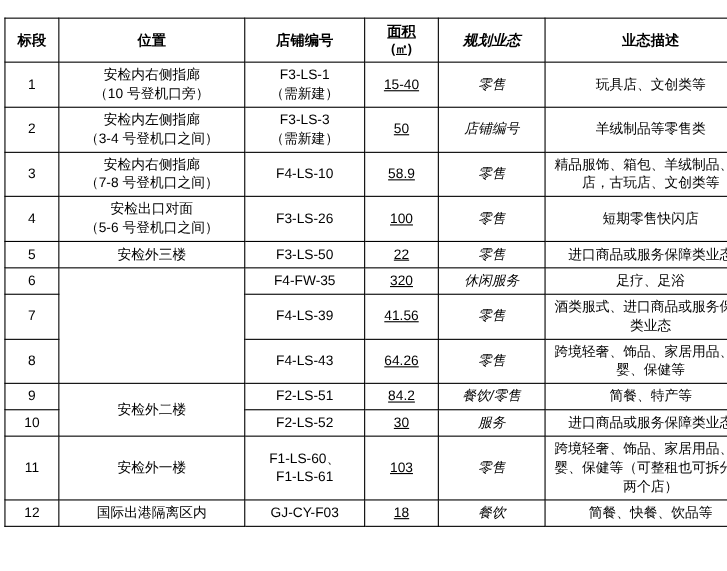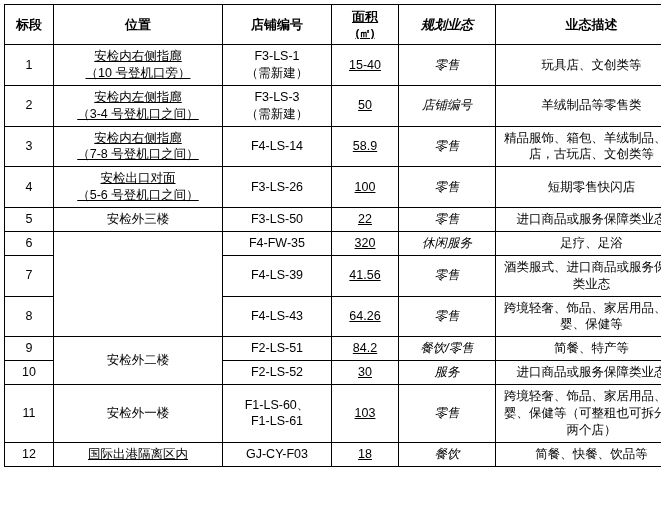--- a/index.html
+++ b/index.html
@@ -11,21 +11,21 @@
     width: 661px;
     height: 519px;
     font-family: "Liberation Sans", sans-serif;
     color: #000000;
     overflow: hidden;
   }
   #sheet {
     width: 661px;
     height: 519px;
     box-sizing: border-box;
-    padding: 4px 4px 0 4px;
+    padding: 16px 4px 0 4px;
   }
   table.grid {
     border-collapse: collapse;
     table-layout: fixed;
     width: 653px;
     margin: 0;
   }
   table.grid th, table.grid td {
     border: 1px solid #000000;
     text-align: center;
@@ -44,21 +44,21 @@
   .c-loc { width: 164px; }
   .c-code { width: 104px; }
   .c-area { width: 62px; text-decoration: underline; }
   .c-plan { width: 92px; font-style: italic; }
   .c-desc { width: 187px; }
   .unit {
     display: block;
     font-size: 11.5px;
     font-weight: bold;
   }
-  .two-line { line-height: 1.3; text-decoration: underline; }
+  .two-line { line-height: 1.3; }
 </style>
 </head>
 <body>
 
 <div id="sheet">
   <table class="grid">
     <thead>
       <tr>
         <th class="c-seq">标段</th>
         <th class="c-loc">位置</th>
@@ -84,21 +84,21 @@
           <td class="c-seq">2</td>
           <td class="c-loc two-line">安检内左侧指廊<br>（3-4 号登机口之间）</td>
           <td class="c-code">F3-LS-3<br>（需新建）</td>
           <td class="c-area">50</td>
           <td class="c-plan">店铺编号</td>
           <td class="c-desc">羊绒制品等零售类</td>
         </tr>
         <tr>
           <td class="c-seq">3</td>
           <td class="c-loc two-line">安检内右侧指廊<br>（7-8 号登机口之间）</td>
-          <td class="c-code">F4-LS-14</td>
+          <td class="c-code">F4-LS-10</td>
           <td class="c-area">58.9</td>
           <td class="c-plan">零售</td>
           <td class="c-desc">精品服饰、箱包、羊绒制品、书店，古玩店、文创类等</td>
         </tr>
         <tr>
           <td class="c-seq">4</td>
           <td class="c-loc two-line">安检出口对面<br>（5-6 号登机口之间）</td>
           <td class="c-code">F3-LS-26</td>
           <td class="c-area">100</td>
           <td class="c-plan">零售</td>

